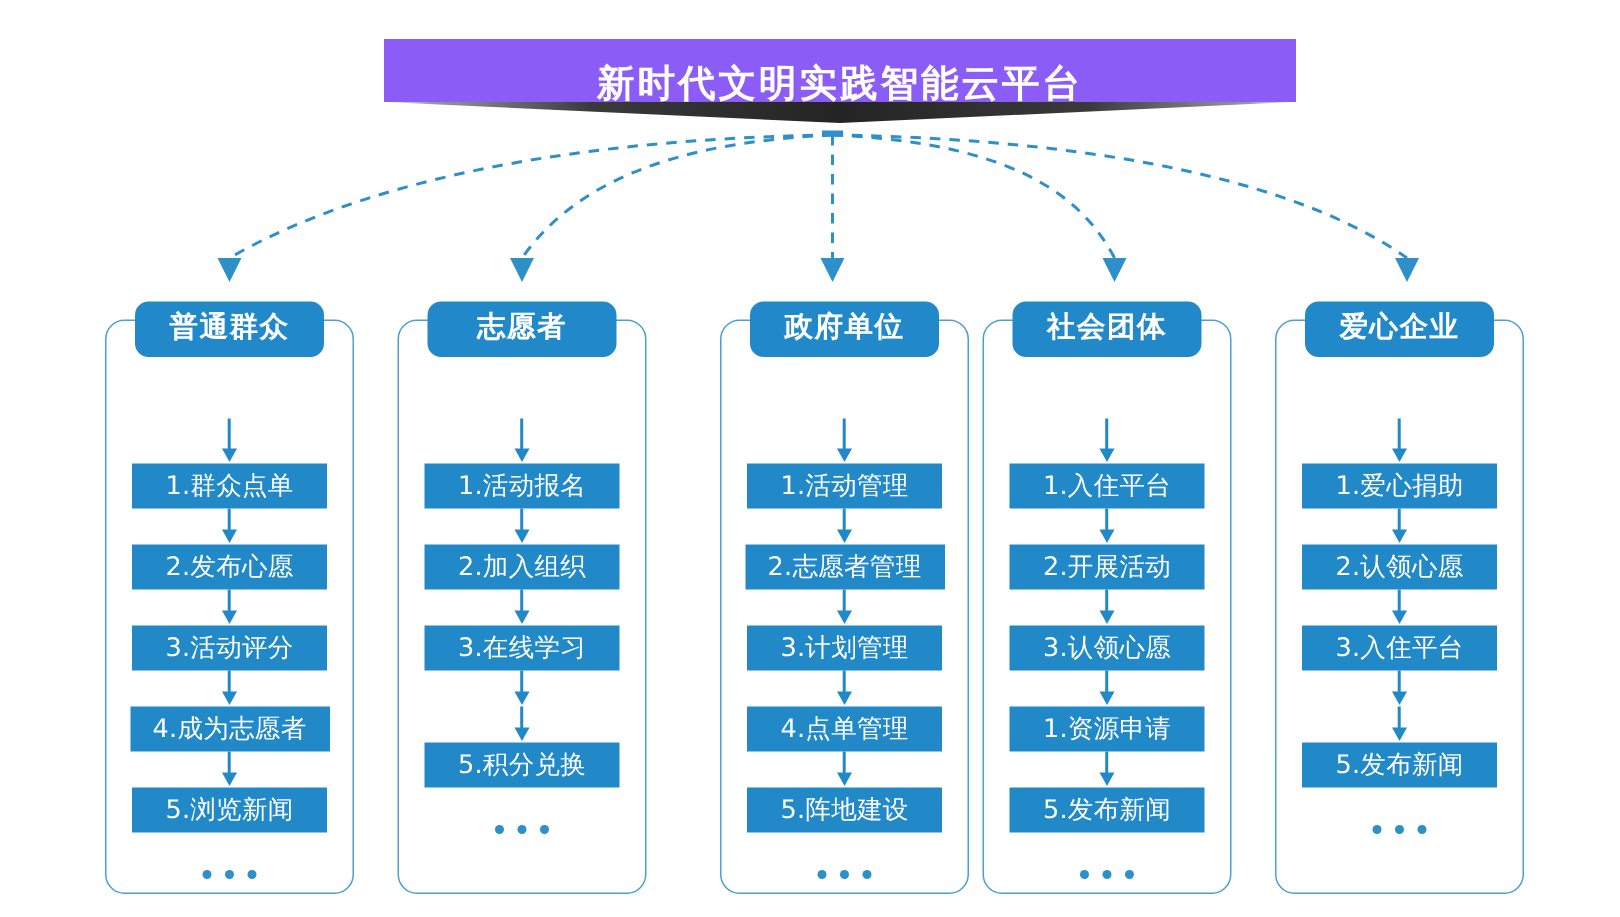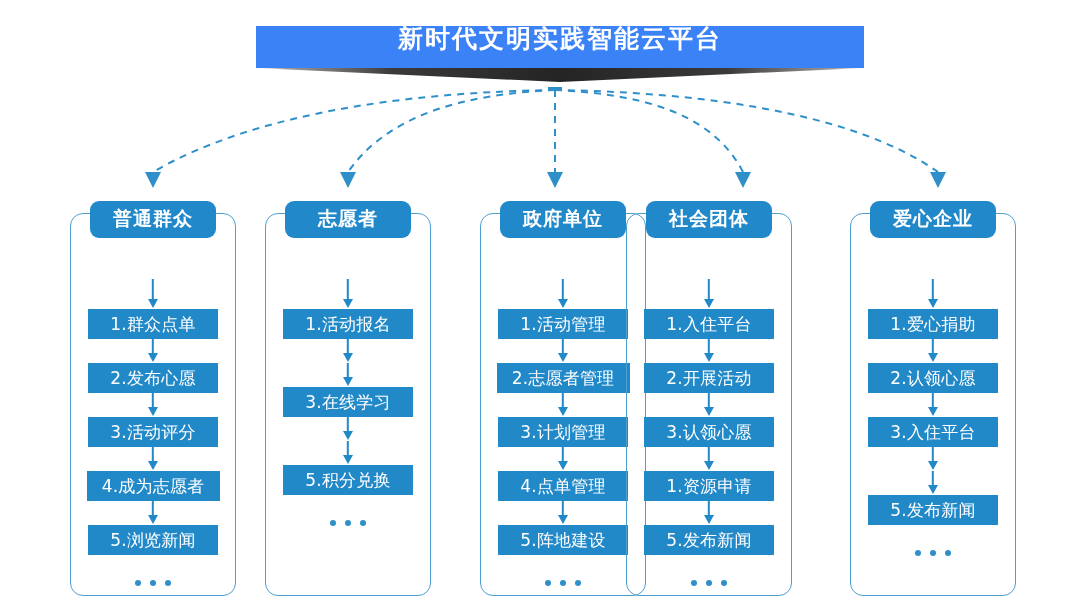--- a/index.html
+++ b/index.html
@@ -21,23 +21,23 @@
     background: #ffffff;
   }
 
   
   .title-bar {
     position: absolute;
     left: 256px;
     top: 26px;
     width: 608px;
     height: 42px;
-    background: #3b82f6;
+    background: #8b5cf6;
     display: flex;
-    align-items: flex-start;
+    align-items: flex-end;
     justify-content: center;
     z-index: 6;
   }
   .title-text {
     color: #ffffff;
     font-size: 25px;
     font-weight: bold;
     letter-spacing: 2px;
     line-height: 1;
     white-space: nowrap;
@@ -77,21 +77,21 @@
 
   .column {
     position: absolute;
     top: 201px;
     width: 166px;
     height: 395px;
   }
   .col-0 { left: 70px; }
   .col-1 { left: 265px; }
   .col-2 { left: 480px; }
-  .col-3 { left: 626px; }
+  .col-3 { left: 655px; }
   .col-4 { left: 850px; }
 
   
   .col-frame {
     position: absolute;
     left: 0;
     top: 12px;
     width: 100%;
     height: 383px;
     box-sizing: border-box;
@@ -285,20 +285,21 @@
     </div>
 
     <div class="column col-1">
       <div class="col-frame"></div>
       <div class="col-notch"></div>
       <div class="col-header">志愿者</div>
       <div class="col-body">
         <div class="arrow head-arrow"></div>
         <div class="item-box">1.活动报名</div>
         <div class="arrow"></div>
+        <div class="item-box">2.加入组织</div>
         <div class="arrow"></div>
         <div class="item-box">3.在线学习</div>
         <div class="arrow"></div>
         <div class="arrow"></div>
         <div class="item-box">5.积分兑换</div>
         <div class="ellipsis">
           <span class="dot"></span>
           <span class="dot"></span>
           <span class="dot"></span>
         </div>

